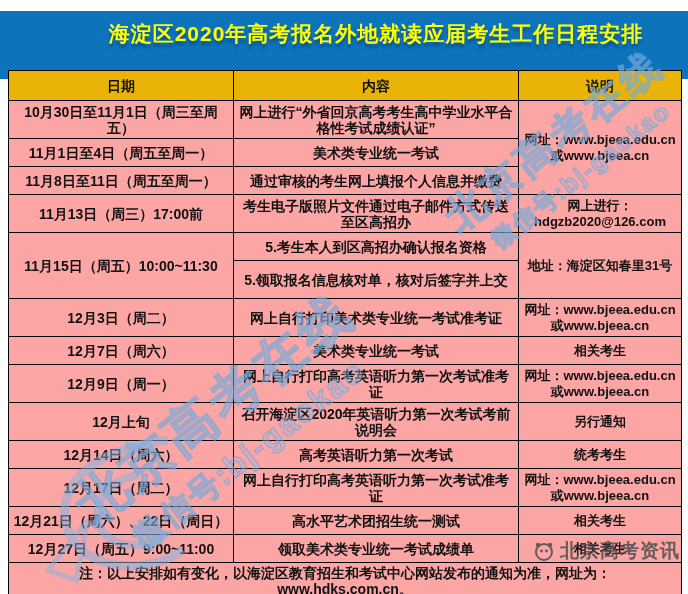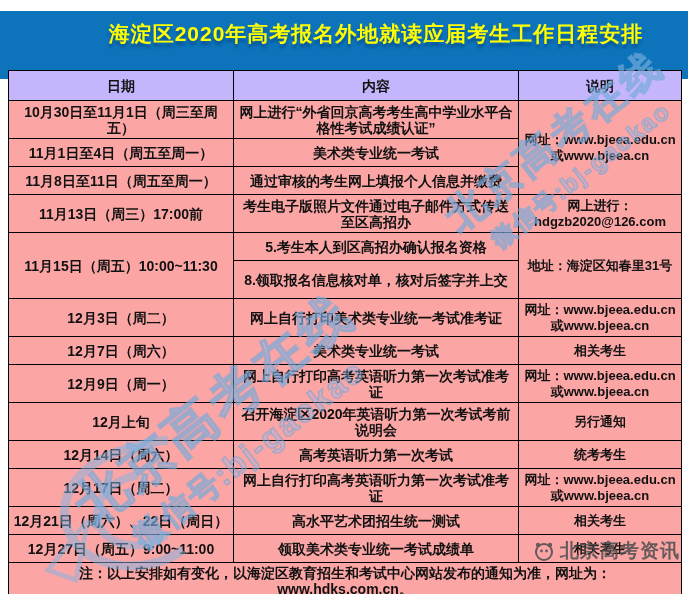--- a/index.html
+++ b/index.html
@@ -32,21 +32,21 @@
   }
   table.sched col.c-date{width:225px;}
   table.sched col.c-content{width:285px;}
   table.sched col.c-note{width:163px;}
   table.sched td,table.sched th{
     border:1.5px solid #000;
     text-align:center;vertical-align:middle;
     padding:2px 4px;line-height:16px;
     background:#fca5a5;
   }
-  table.sched th{background:#c4b5fd;font-size:14px;}
+  table.sched th{background:#eab308;font-size:14px;}
   td.alt{background:#dbe5f1;}
   tr.h1{height:28px;}
   tr.h2{height:38px;}
   tr.hh{height:30px;}
   tr.hf{height:34px;}
   td.note-cell{font-size:13px;line-height:15px;}
   td.footer-cell{
     text-align:left;font-size:14px;padding:4px 6px;line-height:17px;
   }
   
@@ -120,21 +120,21 @@
       <div>hdgzb2020@126.com</div>
     </td>
   </tr>
 
   <tr class="h1">
     <td rowspan="2">11月15日（周五）10:00~11:30</td>
     <td>5.考生本人到区高招办确认报名资格</td>
     <td class="note-cell" rowspan="2">地址：海淀区知春里31号</td>
   </tr>
   <tr class="h2">
-    <td class="alt">8.领取报名信息核对单，核对后签字并上交</td>
+    <td class="alt">5.领取报名信息核对单，核对后签字并上交</td>
   </tr>
 
   <tr class="h2">
     <td>12月3日（周二）</td>
     <td>网上自行打印美术类专业统一考试准考证</td>
     <td class="note-cell">
       <div>网址：www.bjeea.edu.cn</div>
       <div>或www.bjeea.cn</div>
     </td>
   </tr>

